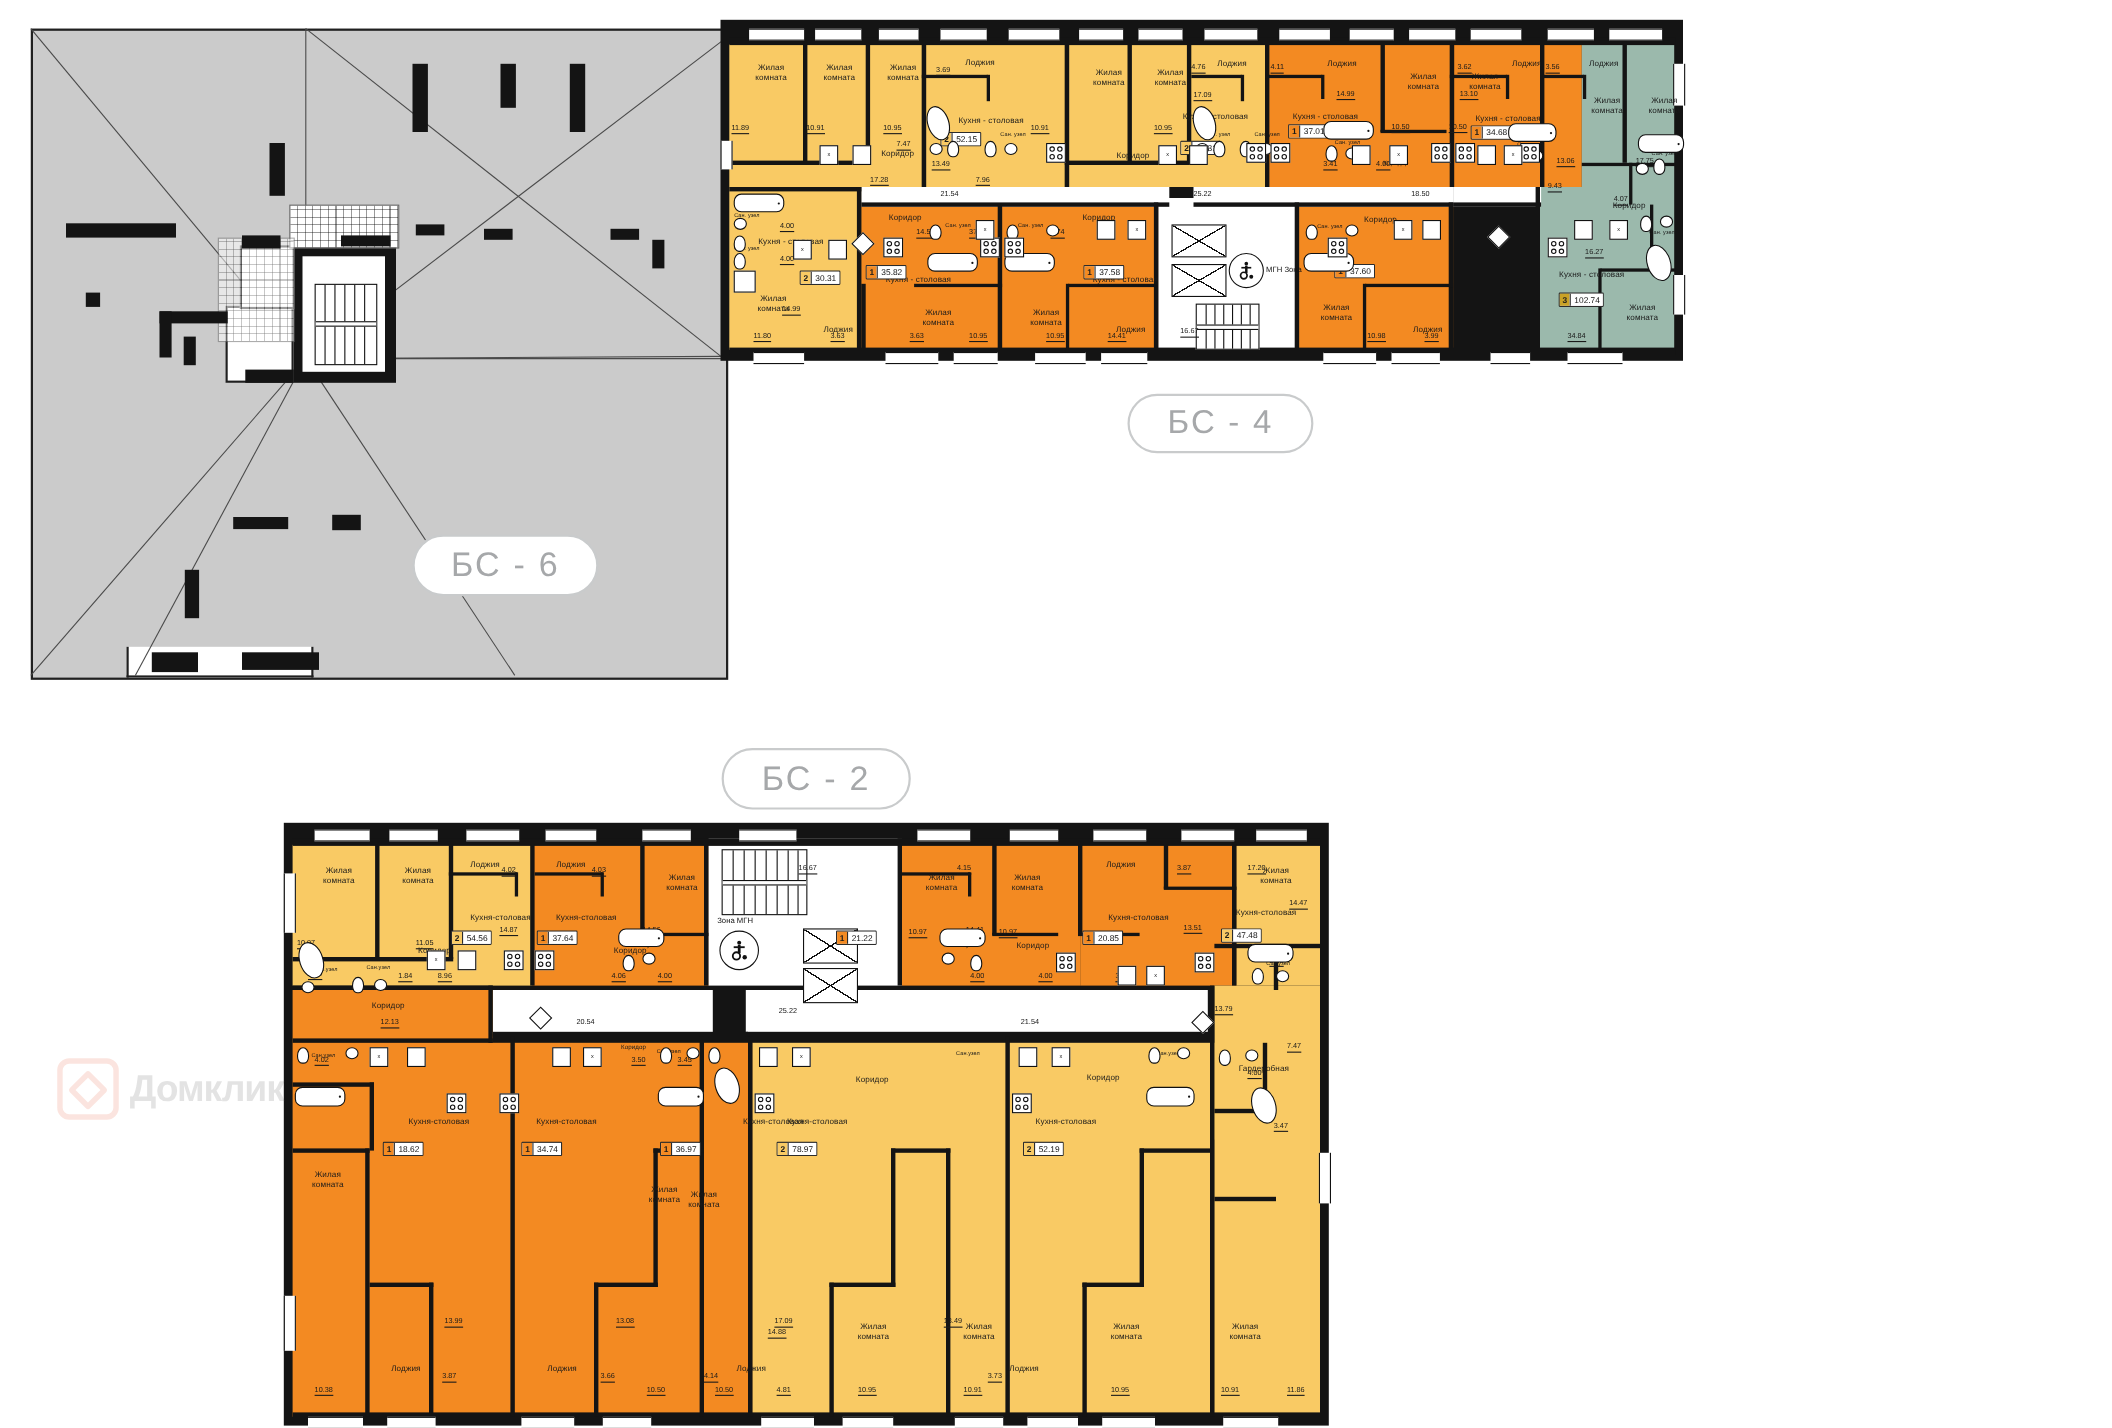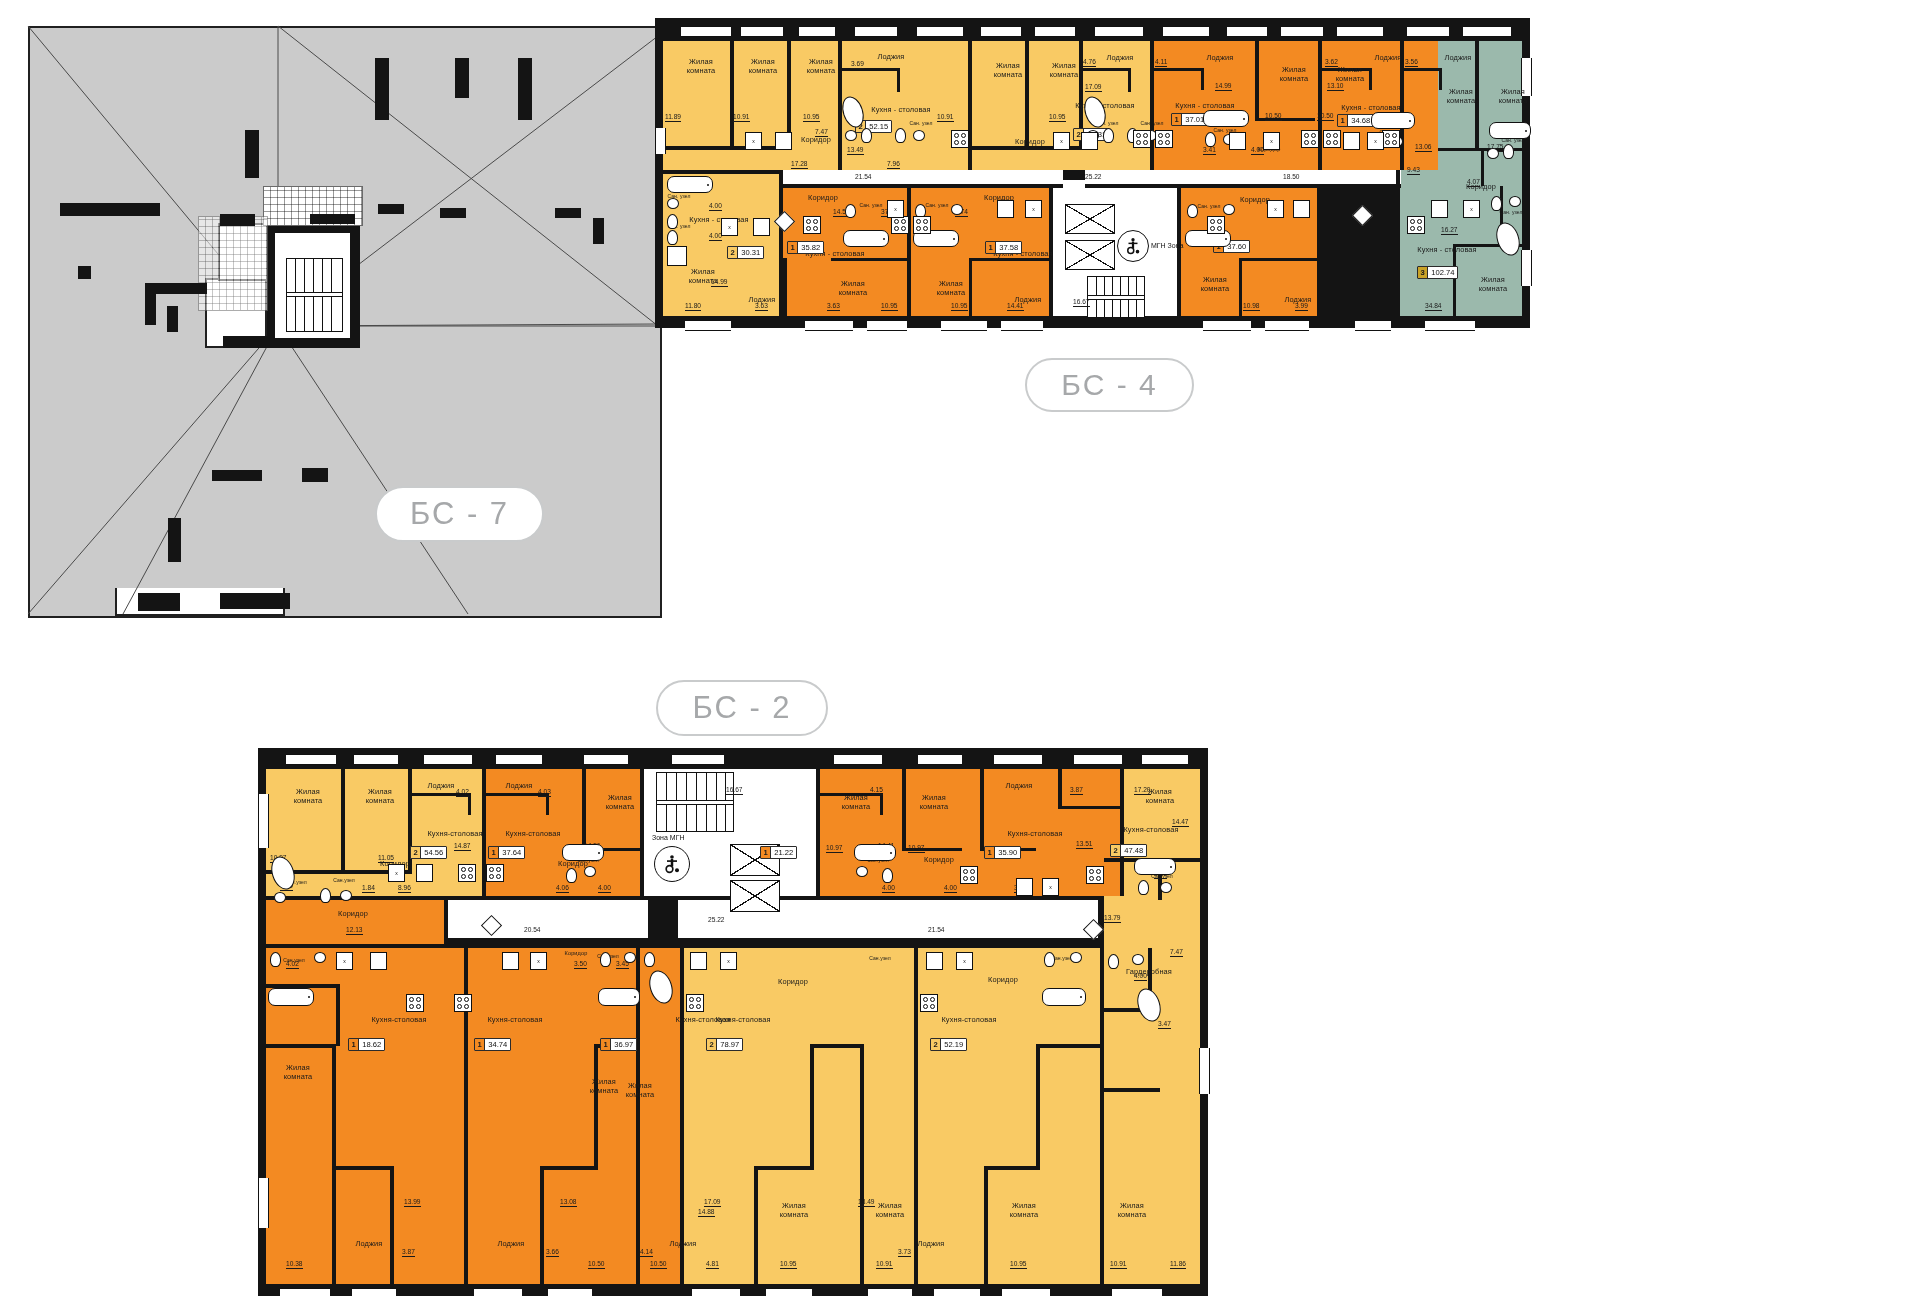--- a/index.html
+++ b/index.html
@@ -146,21 +146,21 @@
     <div class="abs wall" style="left:192px;top:452px;width:50px;height:11px;"></div>
     <div class="abs wall" style="left:282px;top:450px;width:26px;height:14px;"></div>
     <div class="abs wall" style="left:148px;top:500px;width:13px;height:44px;"></div>
     <div class="abs wall" style="left:118px;top:575px;width:42px;height:18px;"></div>
     <div class="abs wall" style="left:200px;top:575px;width:70px;height:16px;"></div>
     <div class="abs wall" style="left:200px;top:196px;width:35px;height:12px;"></div>
     <div class="abs wall" style="left:203px;top:318px;width:44px;height:12px;"></div>
     <div class="abs wall" style="left:290px;top:196px;width:45px;height:10px;"></div>
 
     <div class="pill" style="left:355px;top:468px;width:165px;height:52px;font-size:31px;">
-      <span>БС - 7</span>
+      <span>БС - 6</span>
     </div>
   </div>
 
   <div class="abs" style="left:655px;top:18px;width:875px;height:310px;">
 
     <div class="abs wall" style="left:0;top:0;width:875px;height:310px;"></div>
 
     <div class="abs f-yellow" style="left:8px;top:22px;width:175px;height:130px;"></div>
     <div class="abs f-yellow" style="left:8px;top:152px;width:120px;height:148px;"></div>
     <div class="abs f-yellow" style="left:183px;top:22px;width:130px;height:130px;"></div>
@@ -762,21 +762,21 @@
     <div class="badge o" style="left:230px;top:98px;">
       <span class="rooms">1</span>
       <span class="val">37.64</span>
     </div>
     <div class="badge o" style="left:502px;top:98px;">
       <span class="rooms">1</span>
       <span class="val">21.22</span>
     </div>
     <div class="badge o" style="left:726px;top:98px;">
       <span class="rooms">1</span>
-      <span class="val">35.90</span>
+      <span class="val">20.85</span>
     </div>
     <div class="badge y" style="left:852px;top:96px;">
       <span class="rooms">2</span>
       <span class="val">47.48</span>
     </div>
     <div class="badge o" style="left:90px;top:290px;">
       <span class="rooms">1</span>
       <span class="val">18.62</span>
     </div>
     <div class="badge o" style="left:216px;top:290px;">
@@ -940,14 +940,18 @@
     <div class="sqfix" style="left:668px;top:204px;width:15px;height:16px;"></div>
     <div class="sqfix x" style="left:698px;top:204px;width:15px;height:16px;"></div>
     <div class="diamond" style="left:226px;top:170px;width:13px;height:13px;"></div>
     <div class="diamond" style="left:828px;top:174px;width:13px;height:13px;"></div>
 
     <div class="pill" style="left:398px;top:-68px;width:168px;height:52px;font-size:31px;">
       <span>БС - 2</span>
     </div>
   </div>
 
+  <div class="wm" style="left:52px;top:962px;">
+    <div class="mark"></div>
+    <div class="txt">Домклик</div>
+  </div>
 
 </div>
 
 </body></html>

